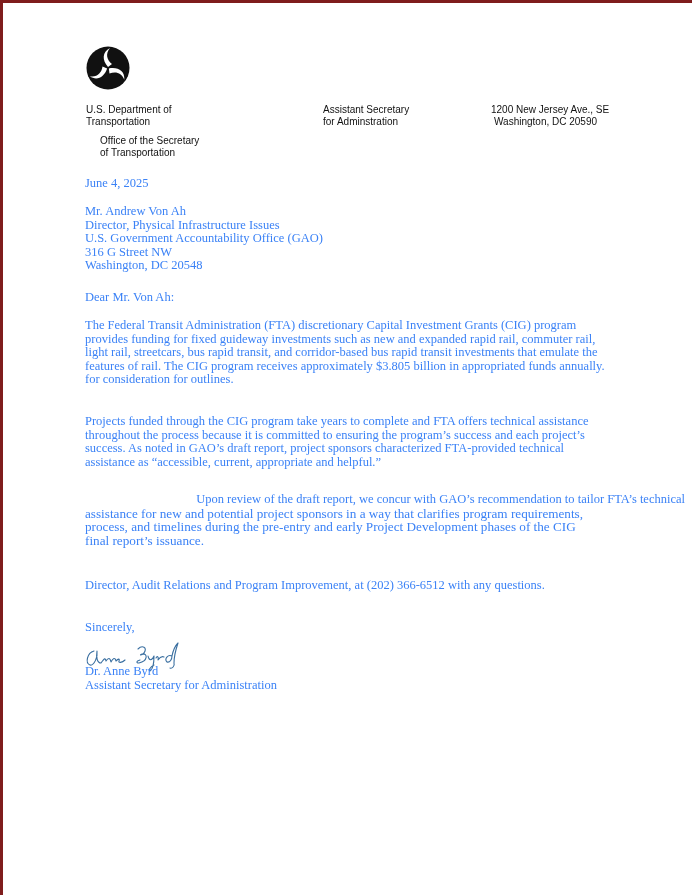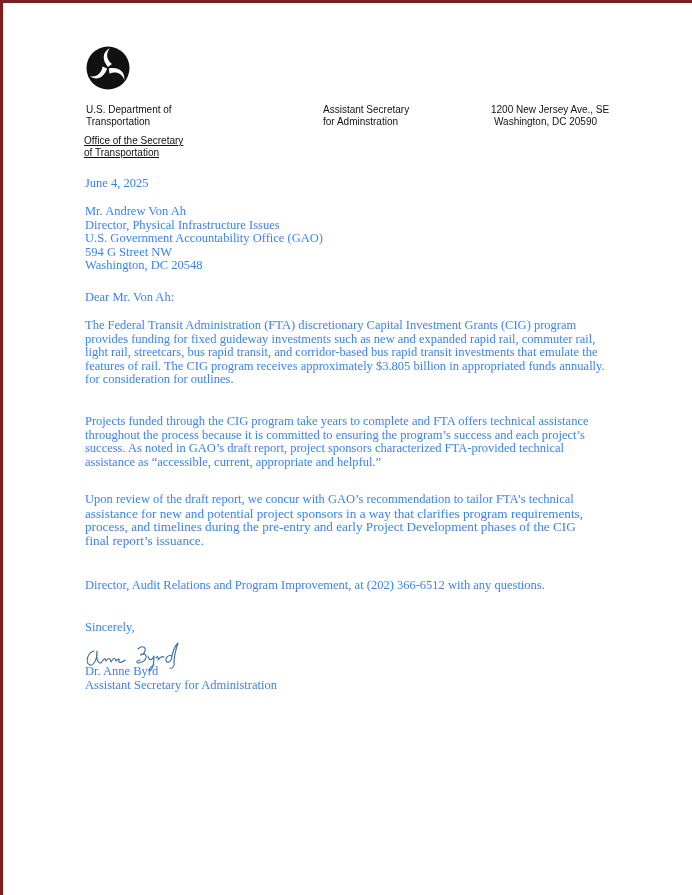--- a/index.html
+++ b/index.html
@@ -4,34 +4,34 @@
   <style>
     html, body { margin: 0; padding: 0; background: #ffffff; }
     body { width: 692px; height: 895px; position: relative; overflow: hidden; }
     .page {
       position: absolute; left: 0; top: 0; width: 690px; height: 893px;
       border: 3px solid #7f1d1d; background: #fff;
     }
     .logo { position: absolute; left: 83px; top: 43px; width: 44px; height: 44px; }
     .hdr { position: absolute; font-family: "Liberation Sans", sans-serif; font-size: 10px; line-height: 11.5px; color: #111; }
     .agency { left: 83px; top: 101px; }
-    .office { left: 81px; top: 132px; text-decoration: underline; }
+    .office { left: 97px; top: 132px; }
     .asst { left: 296px; top: 101px; margin-left: 24px; }
     .addr { left: 488px; top: 101px; }
     .addr .l2 { padding-left: 3px; }
     .serif { font-family: "Liberation Serif", serif; font-size: 12.5px; line-height: 13.6px; color: #3b82f6; }
     .block { position: absolute; left: 82px; width: 600px; }
     .date { top: 174px; }
     .recip { top: 202px; }
     .salut { top: 288px; }
     .p1 { top: 316px; }
     .p2 { top: 412px; }
     .p3 { top: 490px; }
     .p3 .line { font-size: 13.2px; }
-    .p3 .line.first { font-size: 12.5px; }
+    .p3 .line.first { font-size: 12.5px; text-align: right; }
     .p4 { top: 576px; }
     .closing { top: 618px; }
     .sig { position: absolute; left: 81px; top: 638px; width: 100px; height: 34px; }
     .signame { top: 662px; }
     .sigtitle { top: 676px; }
     .line { display: block; white-space: nowrap; }
   </style>
 </head>
 <body>
 
@@ -62,21 +62,21 @@
     <span class="line">1200 New Jersey Ave., SE</span>
     <span class="line l2">Washington, DC 20590</span>
   </div>
 
   <div class="block serif date">June 4, 2025</div>
 
   <div class="block serif recip">
     <span class="line">Mr. Andrew Von Ah</span>
     <span class="line">Director, Physical Infrastructure Issues</span>
     <span class="line">U.S. Government Accountability Office (GAO)</span>
-    <span class="line">594 G Street NW</span>
+    <span class="line">316 G Street NW</span>
     <span class="line">Washington, DC  20548</span>
   </div>
 
   <div class="block serif salut">Dear Mr. Von Ah:</div>
 
   <div class="block serif p1">
     <span class="line">The Federal Transit Administration (FTA) discretionary Capital Investment Grants (CIG) program</span>
     <span class="line">provides funding for fixed guideway investments such as new and expanded rapid rail, commuter rail,</span>
     <span class="line">light rail, streetcars, bus rapid transit, and corridor-based bus rapid transit investments that emulate the</span>
     <span class="line">features of rail. The CIG program receives approximately $3.805 billion in appropriated funds annually.</span>

